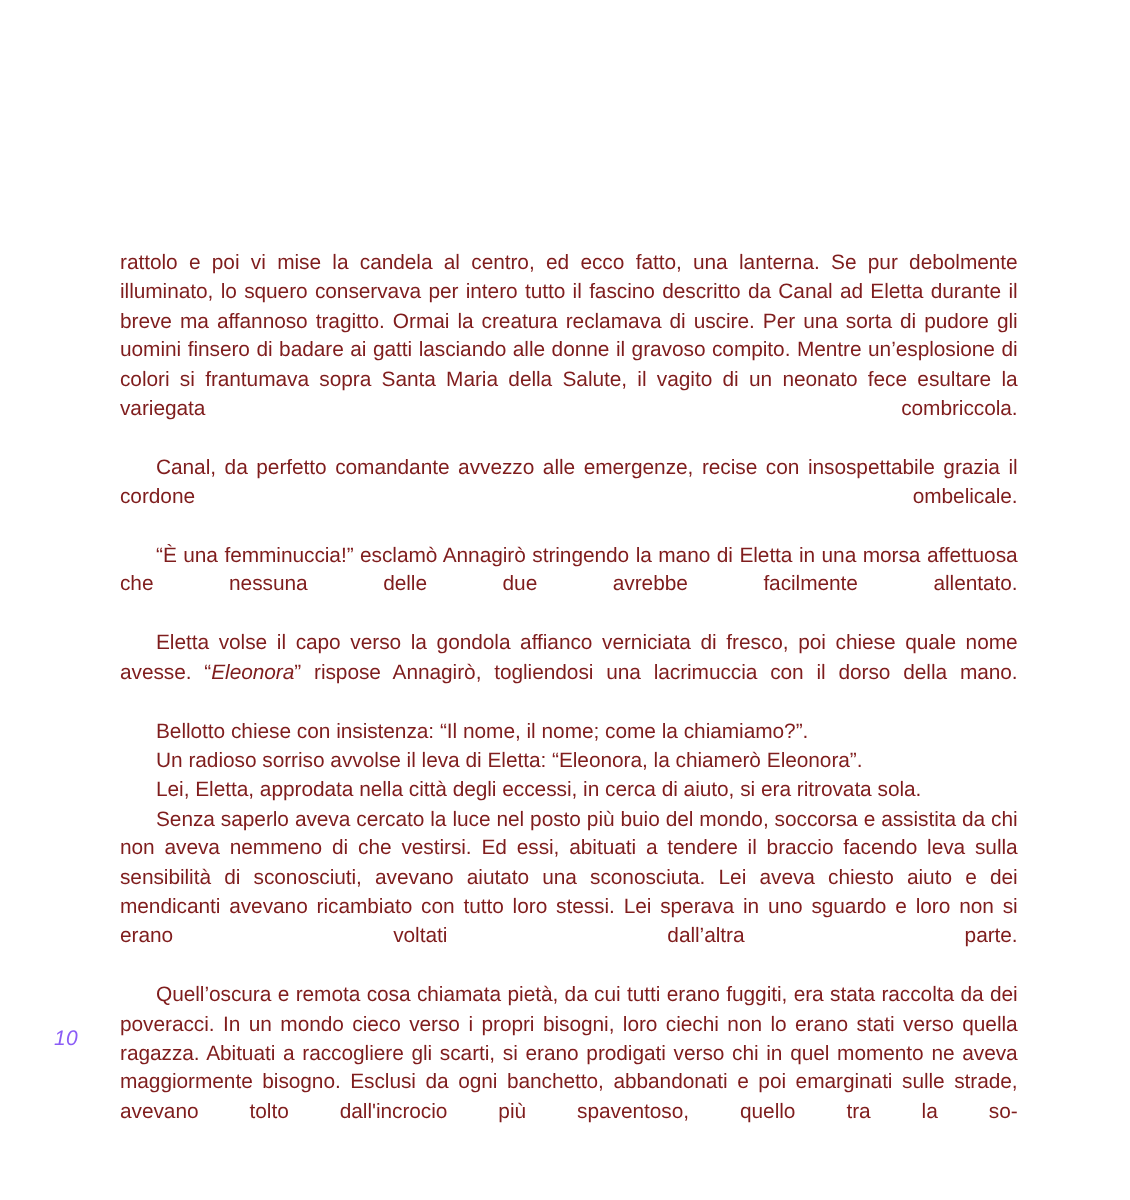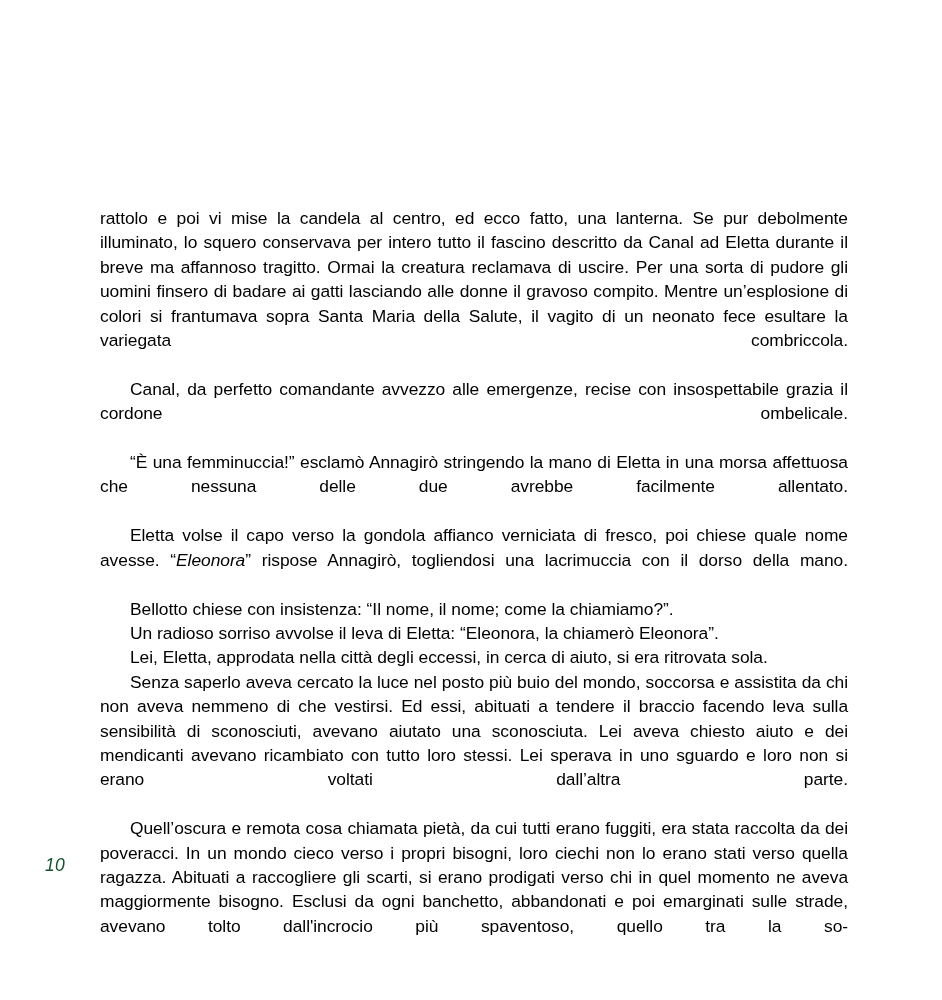--- a/index.html
+++ b/index.html
@@ -34,31 +34,31 @@
   }
 
   
   #folio {
     position: absolute;
     left: 45px;
     top: 857px;
     font-style: italic;
     font-size: 17.5px;
     line-height: 1;
-    color: #14532d;
+    color: #8b5cf6;
     letter-spacing: 0.2px;
   }
 
   .para {
     margin: 0;
     font-size: 17.4px;
     line-height: 24.4px;
     text-align: justify;
     text-justify: inter-word;
-    color: #000000;
+    color: #7f1d1d;
     letter-spacing: -0.05px;
     word-spacing: 0.1px;
     hyphens: none;
   }
   
   .para.cont {
     text-indent: 0;
   }
   .para.indent {
     text-indent: 30px;

